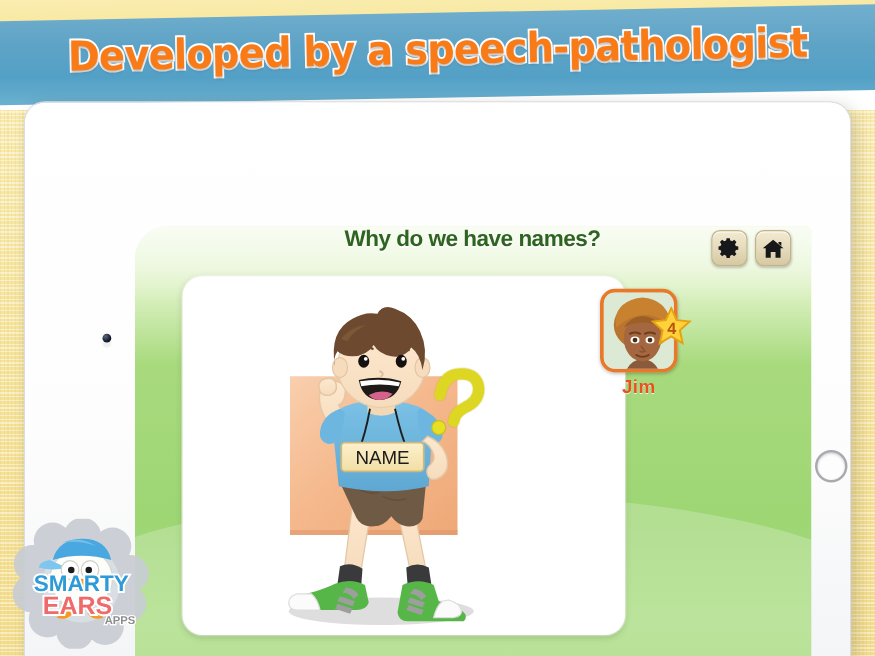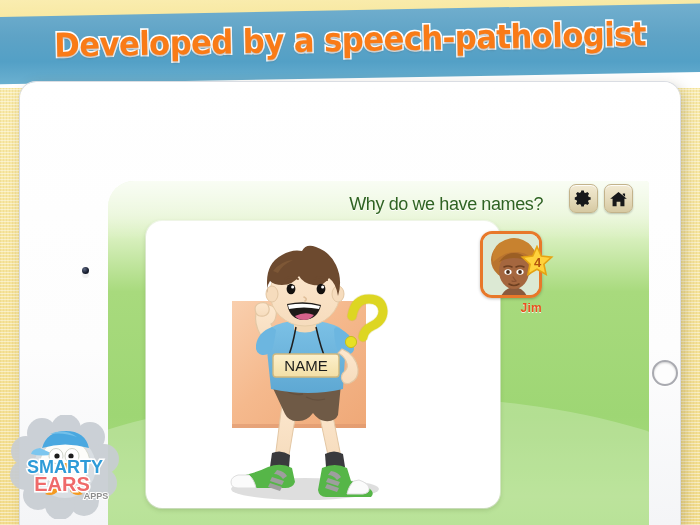--- a/index.html
+++ b/index.html
@@ -105,23 +105,23 @@
     position: absolute; left: 0; top: 0; width: 541px; height: 58px;
     background: linear-gradient(180deg, rgba(255,255,255,.75) 0%, rgba(255,255,255,.35) 55%, rgba(255,255,255,0) 100%);
   }
 
   
   #app-header {
     position: absolute; left: 0; top: 0; width: 541px; height: 46px;
     z-index: 6;
   }
   #page-title {
-    position: absolute; left: 105px; top: 13px;
-    width: 330px; text-align: right;
-    font-size: 18px; font-weight: normal;
+    position: absolute; left: 105px; top: 0;
+    width: 330px; text-align: center;
+    font-size: 18px; font-weight: bold;
     color: #2f6322;
     text-shadow: 0 1px 0 rgba(255,255,255,.85);
     letter-spacing: -0.4px;
   }
   .hdr-btn {
     position: absolute; top: 3px;
     width: 29px; height: 29px;
     border-radius: 7px;
     background: linear-gradient(180deg, #f2ead2 0%, #e6dcbd 48%, #d6c9a2 100%);
     border: 1px solid #c3b38b;
@@ -169,22 +169,22 @@
   }
   #star-count {
     position: absolute; left: 0; top: 0;
     width: 34px; height: 34px;
     display: flex; align-items: center; justify-content: center;
     font-size: 13px; font-weight: bold;
     color: #b4540e;
     padding-left: 1px; padding-top: 1px;
   }
   #player-name {
-    margin-top: 3px; width: 62px; text-align: right;
-    font-size: 12px; font-weight: bold;
+    margin-top: 3px; width: 62px; text-align: center;
+    font-size: 15px; font-weight: bold;
     color: #e8521f;
     text-shadow: 0 1px 0 rgba(255,255,255,.8);
     letter-spacing: 0.3px;
   }
 
   
   #brand-logo {
     position: absolute; left: 10px; top: 415px;
     width: 112px; height: 104px;
     z-index: 12;

